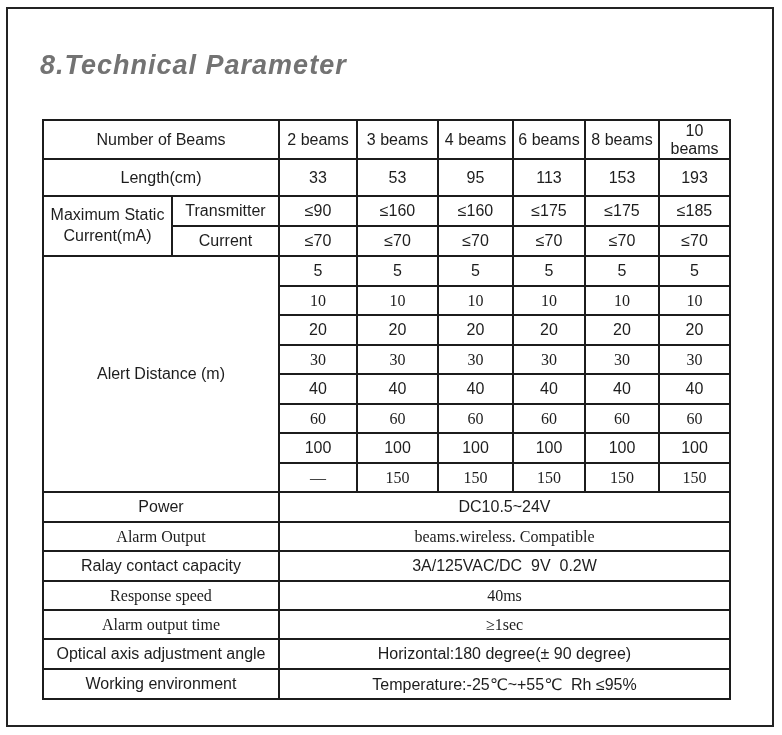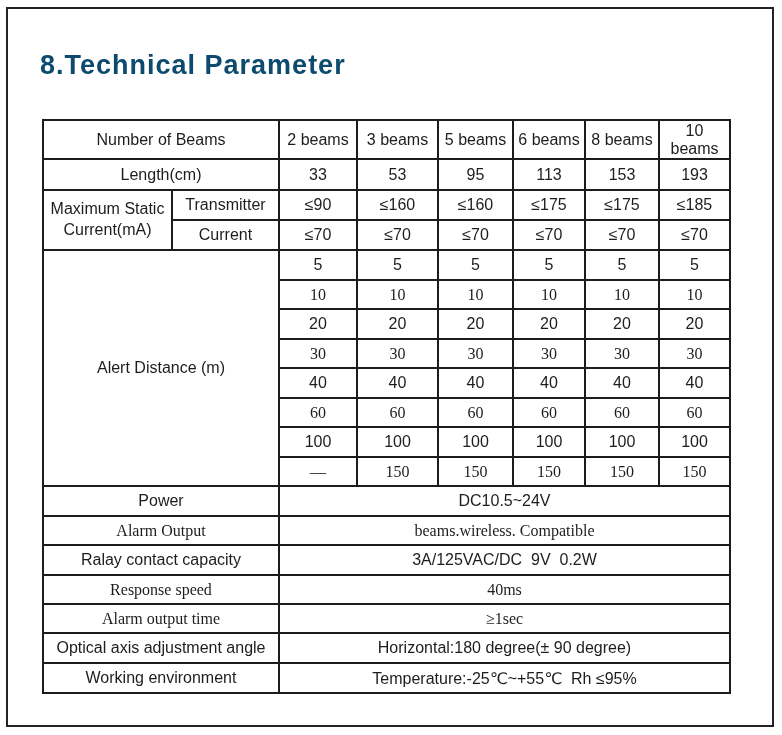--- a/index.html
+++ b/index.html
@@ -7,42 +7,43 @@
     width:782px;height:735px;position:relative;background:#ffffff;
     font-family:"Liberation Sans","DejaVu Sans",sans-serif;color:#1d1d1d;
     overflow:hidden;
   }
   .frame{
     position:absolute;left:6px;top:7px;width:764px;height:716px;
     border:2px solid #232323;background:#fff;
   }
   .title{
     position:absolute;left:40px;top:50px;
-    font-size:27px;font-weight:bold;letter-spacing:1px;color:#0c4a6e;
+    font-size:27px;font-weight:bold;letter-spacing:1px;color:#737373;
     white-space:pre;
+    font-style:italic;
   }
   table.params{
     position:absolute;left:42px;top:119px;
     border-collapse:collapse;table-layout:fixed;width:687px;
   }
   table.params td{
     border:2px solid #1c1c1c;
     text-align:center;vertical-align:middle;
     font-size:16px;padding:0;overflow:hidden;
   }
   td.hdr{font-size:15px;}
   td.beams-label{font-size:17px;}
   td.msc{
     text-align:left;padding-left:5px;font-size:15px;line-height:1.3;
   }
   td.sub{font-size:16px;}
   td.speclbl{font-size:16px;}
   td.specval{white-space:pre;font-size:16px;}
   tr.r-hdr{height:39px;}
-  tr.r-std{height:31px;}
+  tr.r-std{height:37px;}
   tr.r-30{height:30px;}
   tr.r-29{height:29px;font-family:Liberation Serif, serif;}
 </style>
 </head>
 <body>
 
 <div class="frame"></div>
 
 <div class="title">8.Technical Parameter</div>
 
@@ -56,21 +57,21 @@
     <col style="width:72px">
       <col style="width:74px">
       <col style="width:71px">
   </colgroup>
 
   <tbody>
       <tr class="r-hdr">
     <td colspan="2" class="beams-label">Number of Beams</td>
     <td class="hdr">2 beams</td>
     <td class="hdr">3 beams</td>
-    <td class="hdr">5 beams</td>
+    <td class="hdr">4 beams</td>
     <td class="hdr">6 beams</td>
     <td class="hdr">8 beams</td>
     <td class="hdr">10 beams</td>
   </tr>
 
   <tr class="r-std">
     <td colspan="2">Length(cm)</td>
     <td>33</td>
     <td>53</td>
     <td>95</td>

